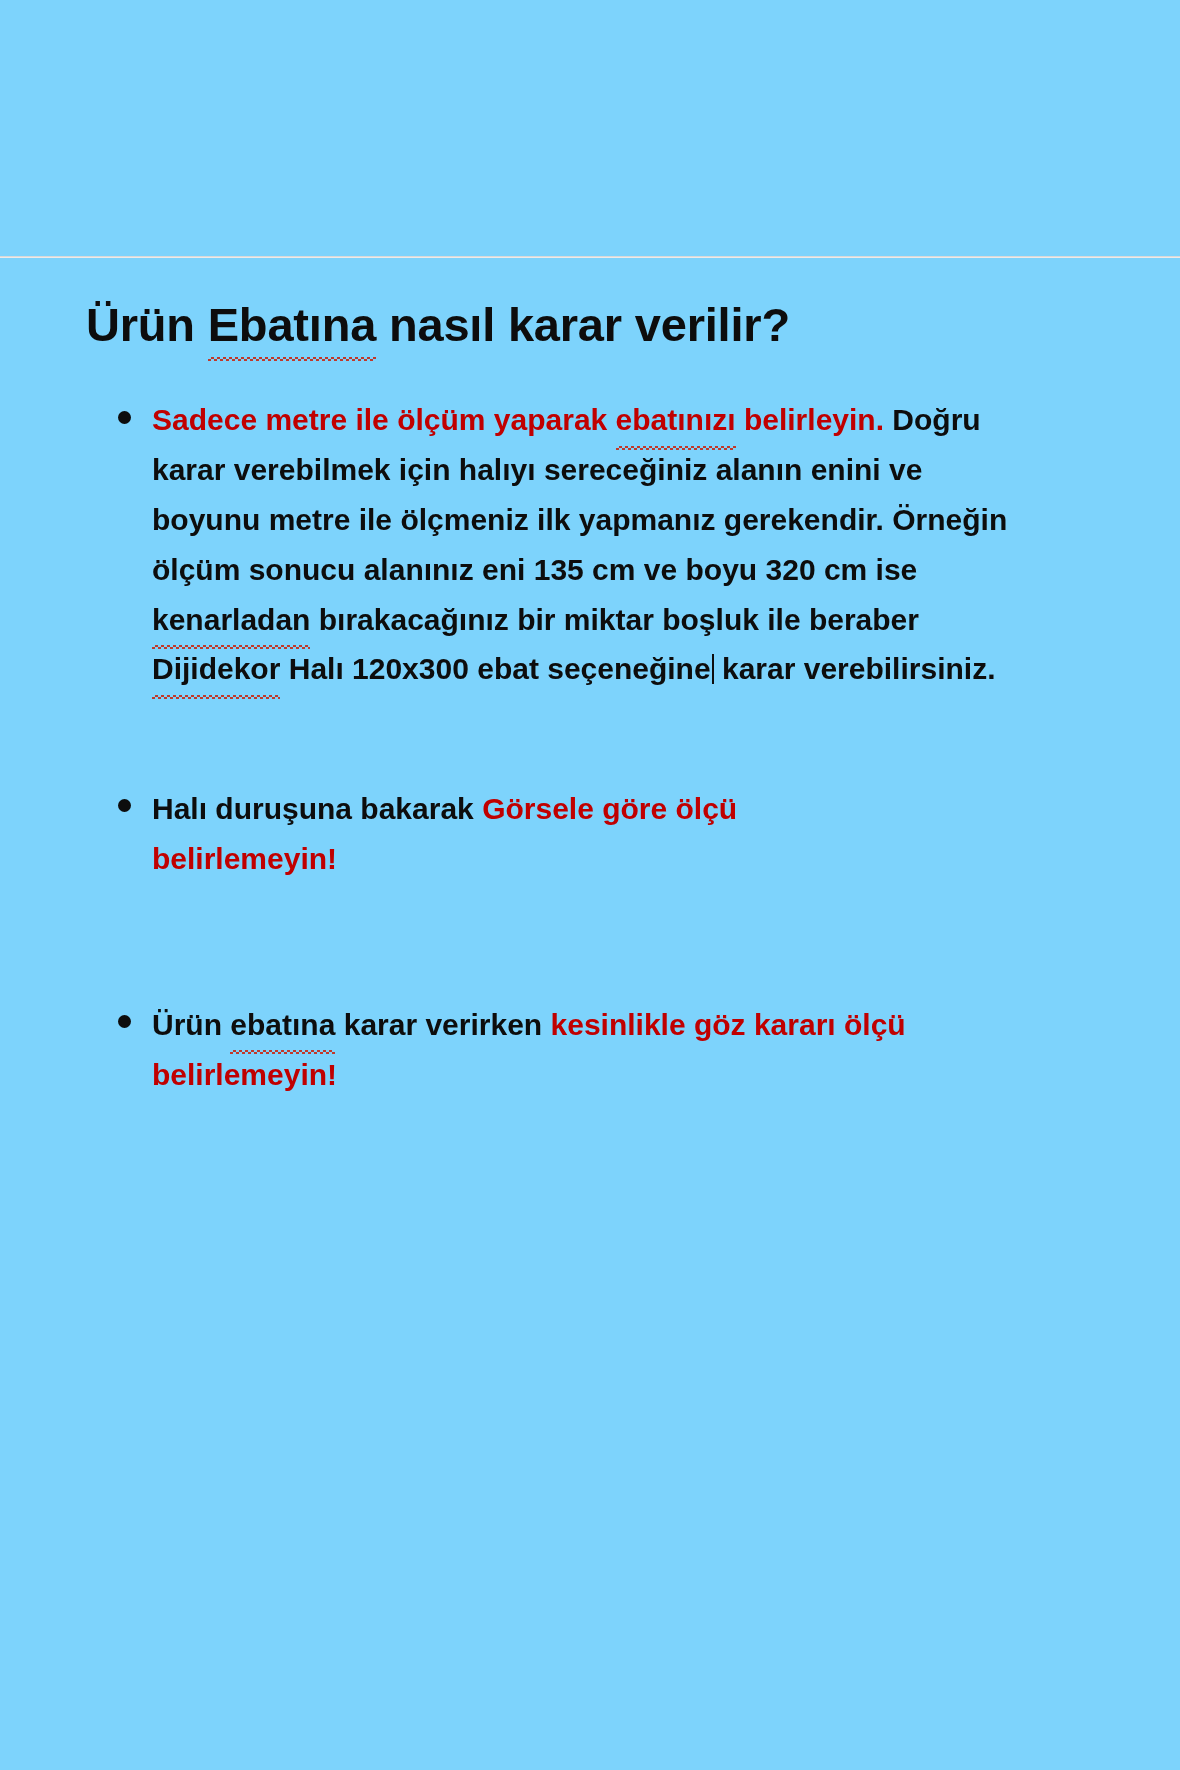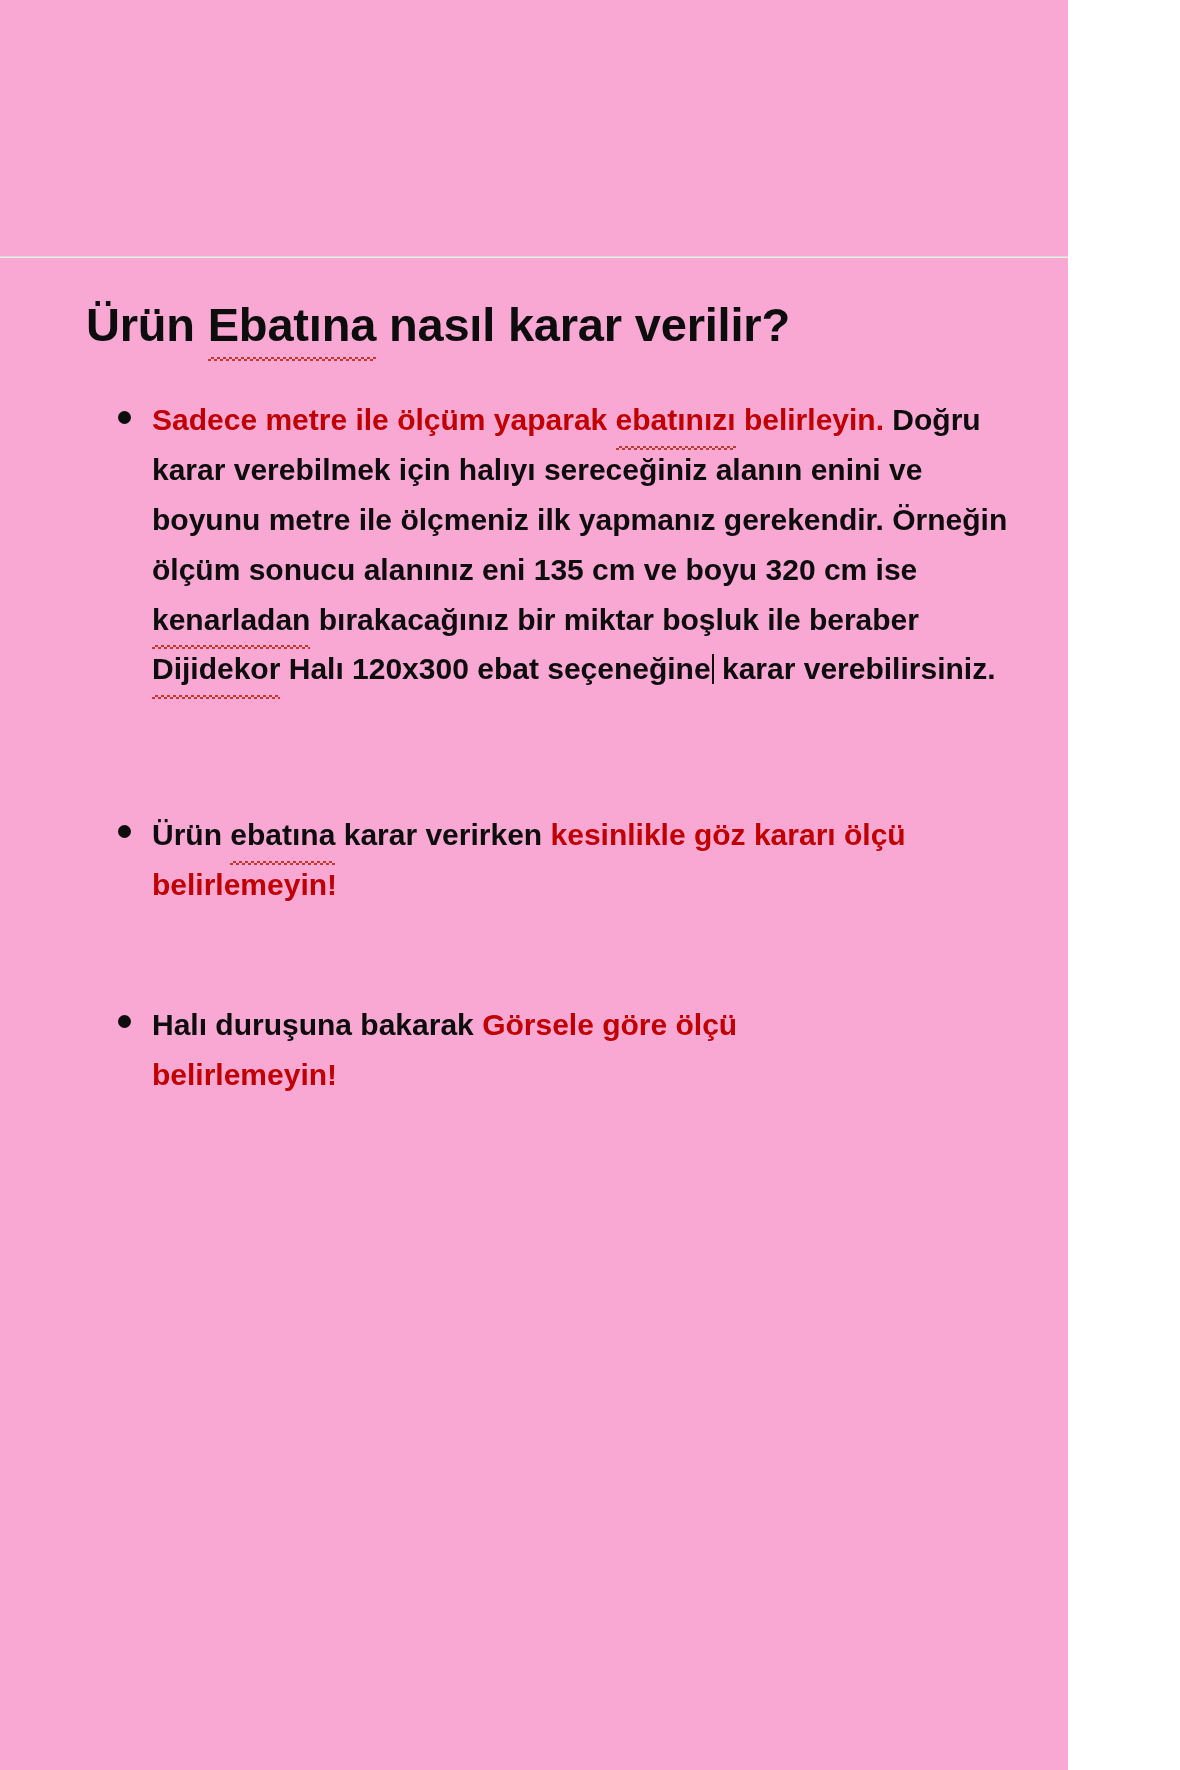--- a/index.html
+++ b/index.html
@@ -9,23 +9,23 @@
   }
   body {
     width: 1180px;
     height: 1770px;
     font-family: "Liberation Sans", sans-serif;
     -webkit-font-smoothing: antialiased;
   }
 
   .slide-canvas {
     position: relative;
-    width: 1068px;
+    width: 1180px;
     height: 1770px;
-    background: #f9a8d4;
+    background: #7dd3fc;
     overflow: hidden;
   }
 
   
   .top-divider {
     position: absolute;
     top: 256px;
     left: 0;
     width: 1180px;
     height: 2px;
@@ -127,25 +127,25 @@
     <h1 class="slide-title"><span>Ürün </span><span class="spell">Ebatına</span><span> nasıl karar verilir?</span></h1>
 
     <ul class="bullet-list">
 
       <li class="bullet-item bullet-1">
         <span class="bullet-marker"></span>
         <span class="hl-red">Sadece metre ile ölçüm yaparak </span><span class="hl-red spell">ebatınızı</span><span class="hl-red"> belirleyin.</span><span>  Doğru karar verebilmek için halıyı sereceğiniz alanın enini ve boyunu metre ile ölçmeniz ilk yapmanız gerekendir. Örneğin ölçüm sonucu alanınız eni 135 cm ve boyu 320 cm ise </span><span class="spell">kenarladan</span><span> bırakacağınız bir miktar boşluk ile beraber </span><span class="spell">Dijidekor</span><span> Halı 120x300 ebat seçeneğine</span><span class="text-caret"></span>
         <span>karar verebilirsiniz.</span>
       </li>
 
+      <li class="bullet-item bullet-3">
+        <span class="bullet-marker"></span>
+        <span>Halı duruşuna bakarak </span><span class="hl-red">Görsele göre ölçü belirlemeyin!</span>
+      </li>
+
       <li class="bullet-item bullet-2">
         <span class="bullet-marker"></span>
         <span>Ürün </span><span class="spell">ebatına</span><span> karar verirken </span><span class="hl-red">kesinlikle göz kararı ölçü belirlemeyin!</span>
-      </li>
-
-      <li class="bullet-item bullet-3">
-        <span class="bullet-marker"></span>
-        <span>Halı duruşuna bakarak </span><span class="hl-red">Görsele göre ölçü belirlemeyin!</span>
       </li>
 
     </ul>
   </div>
 </div>
 
 </body></html>

